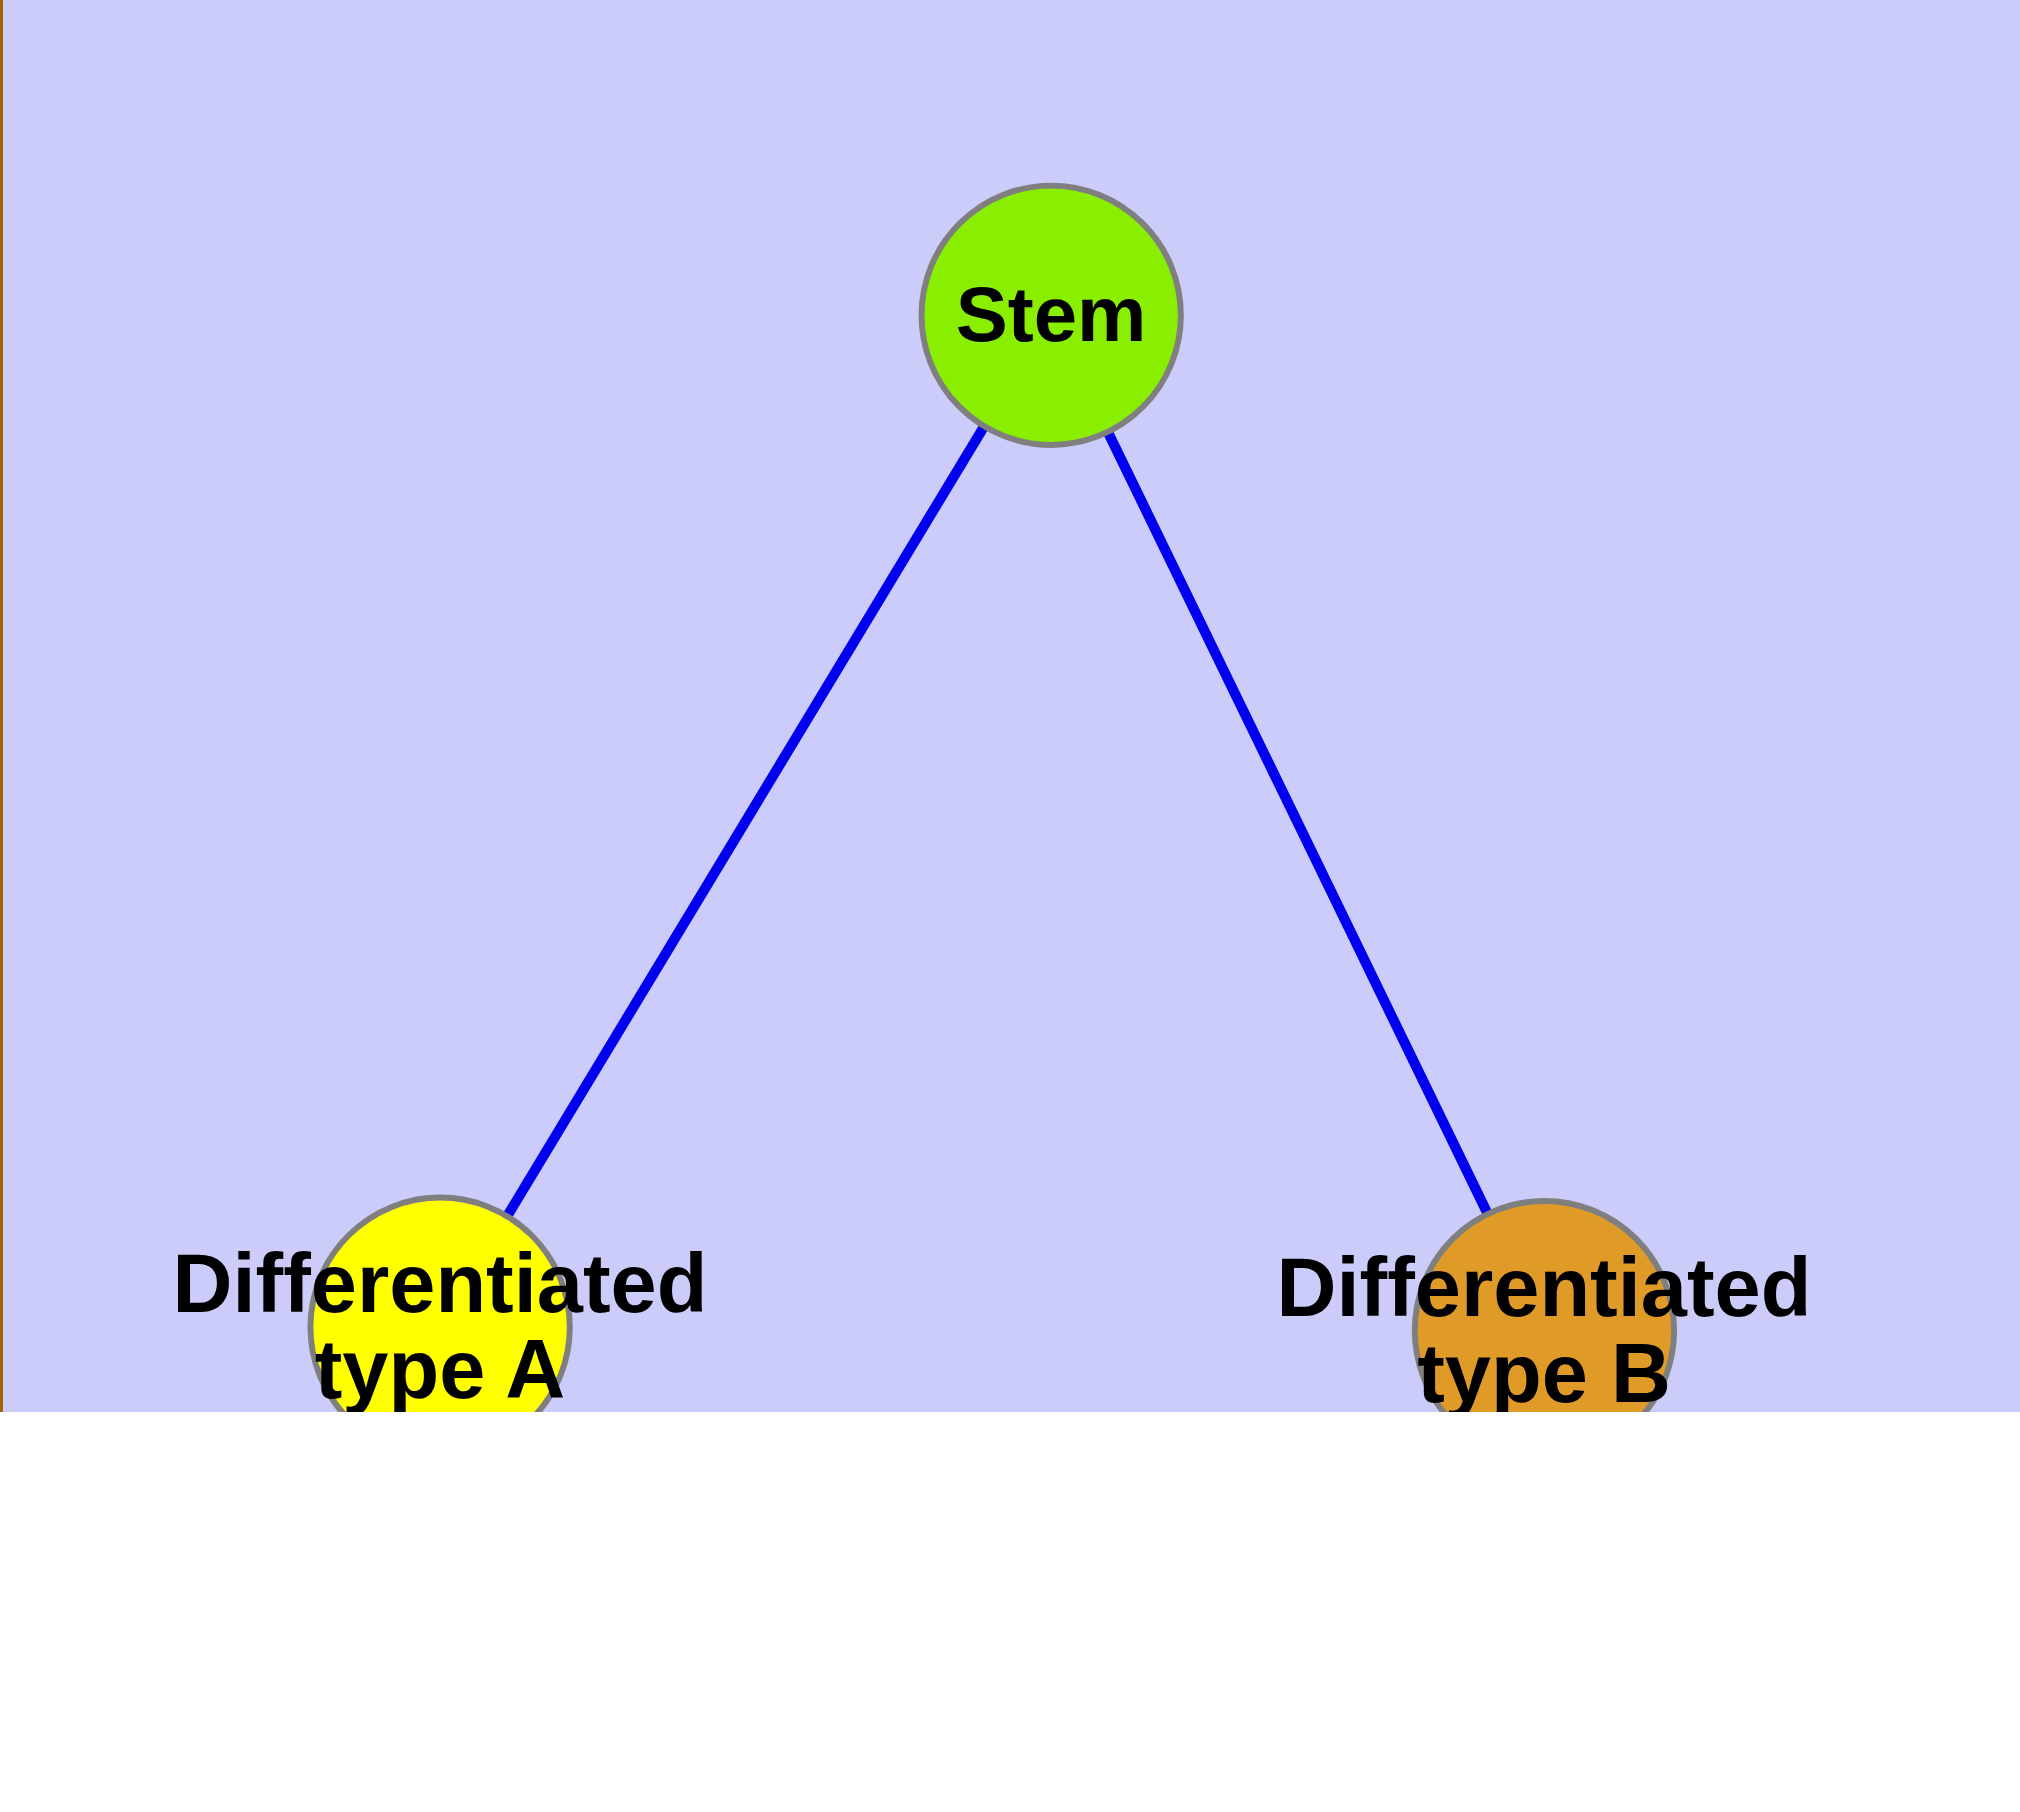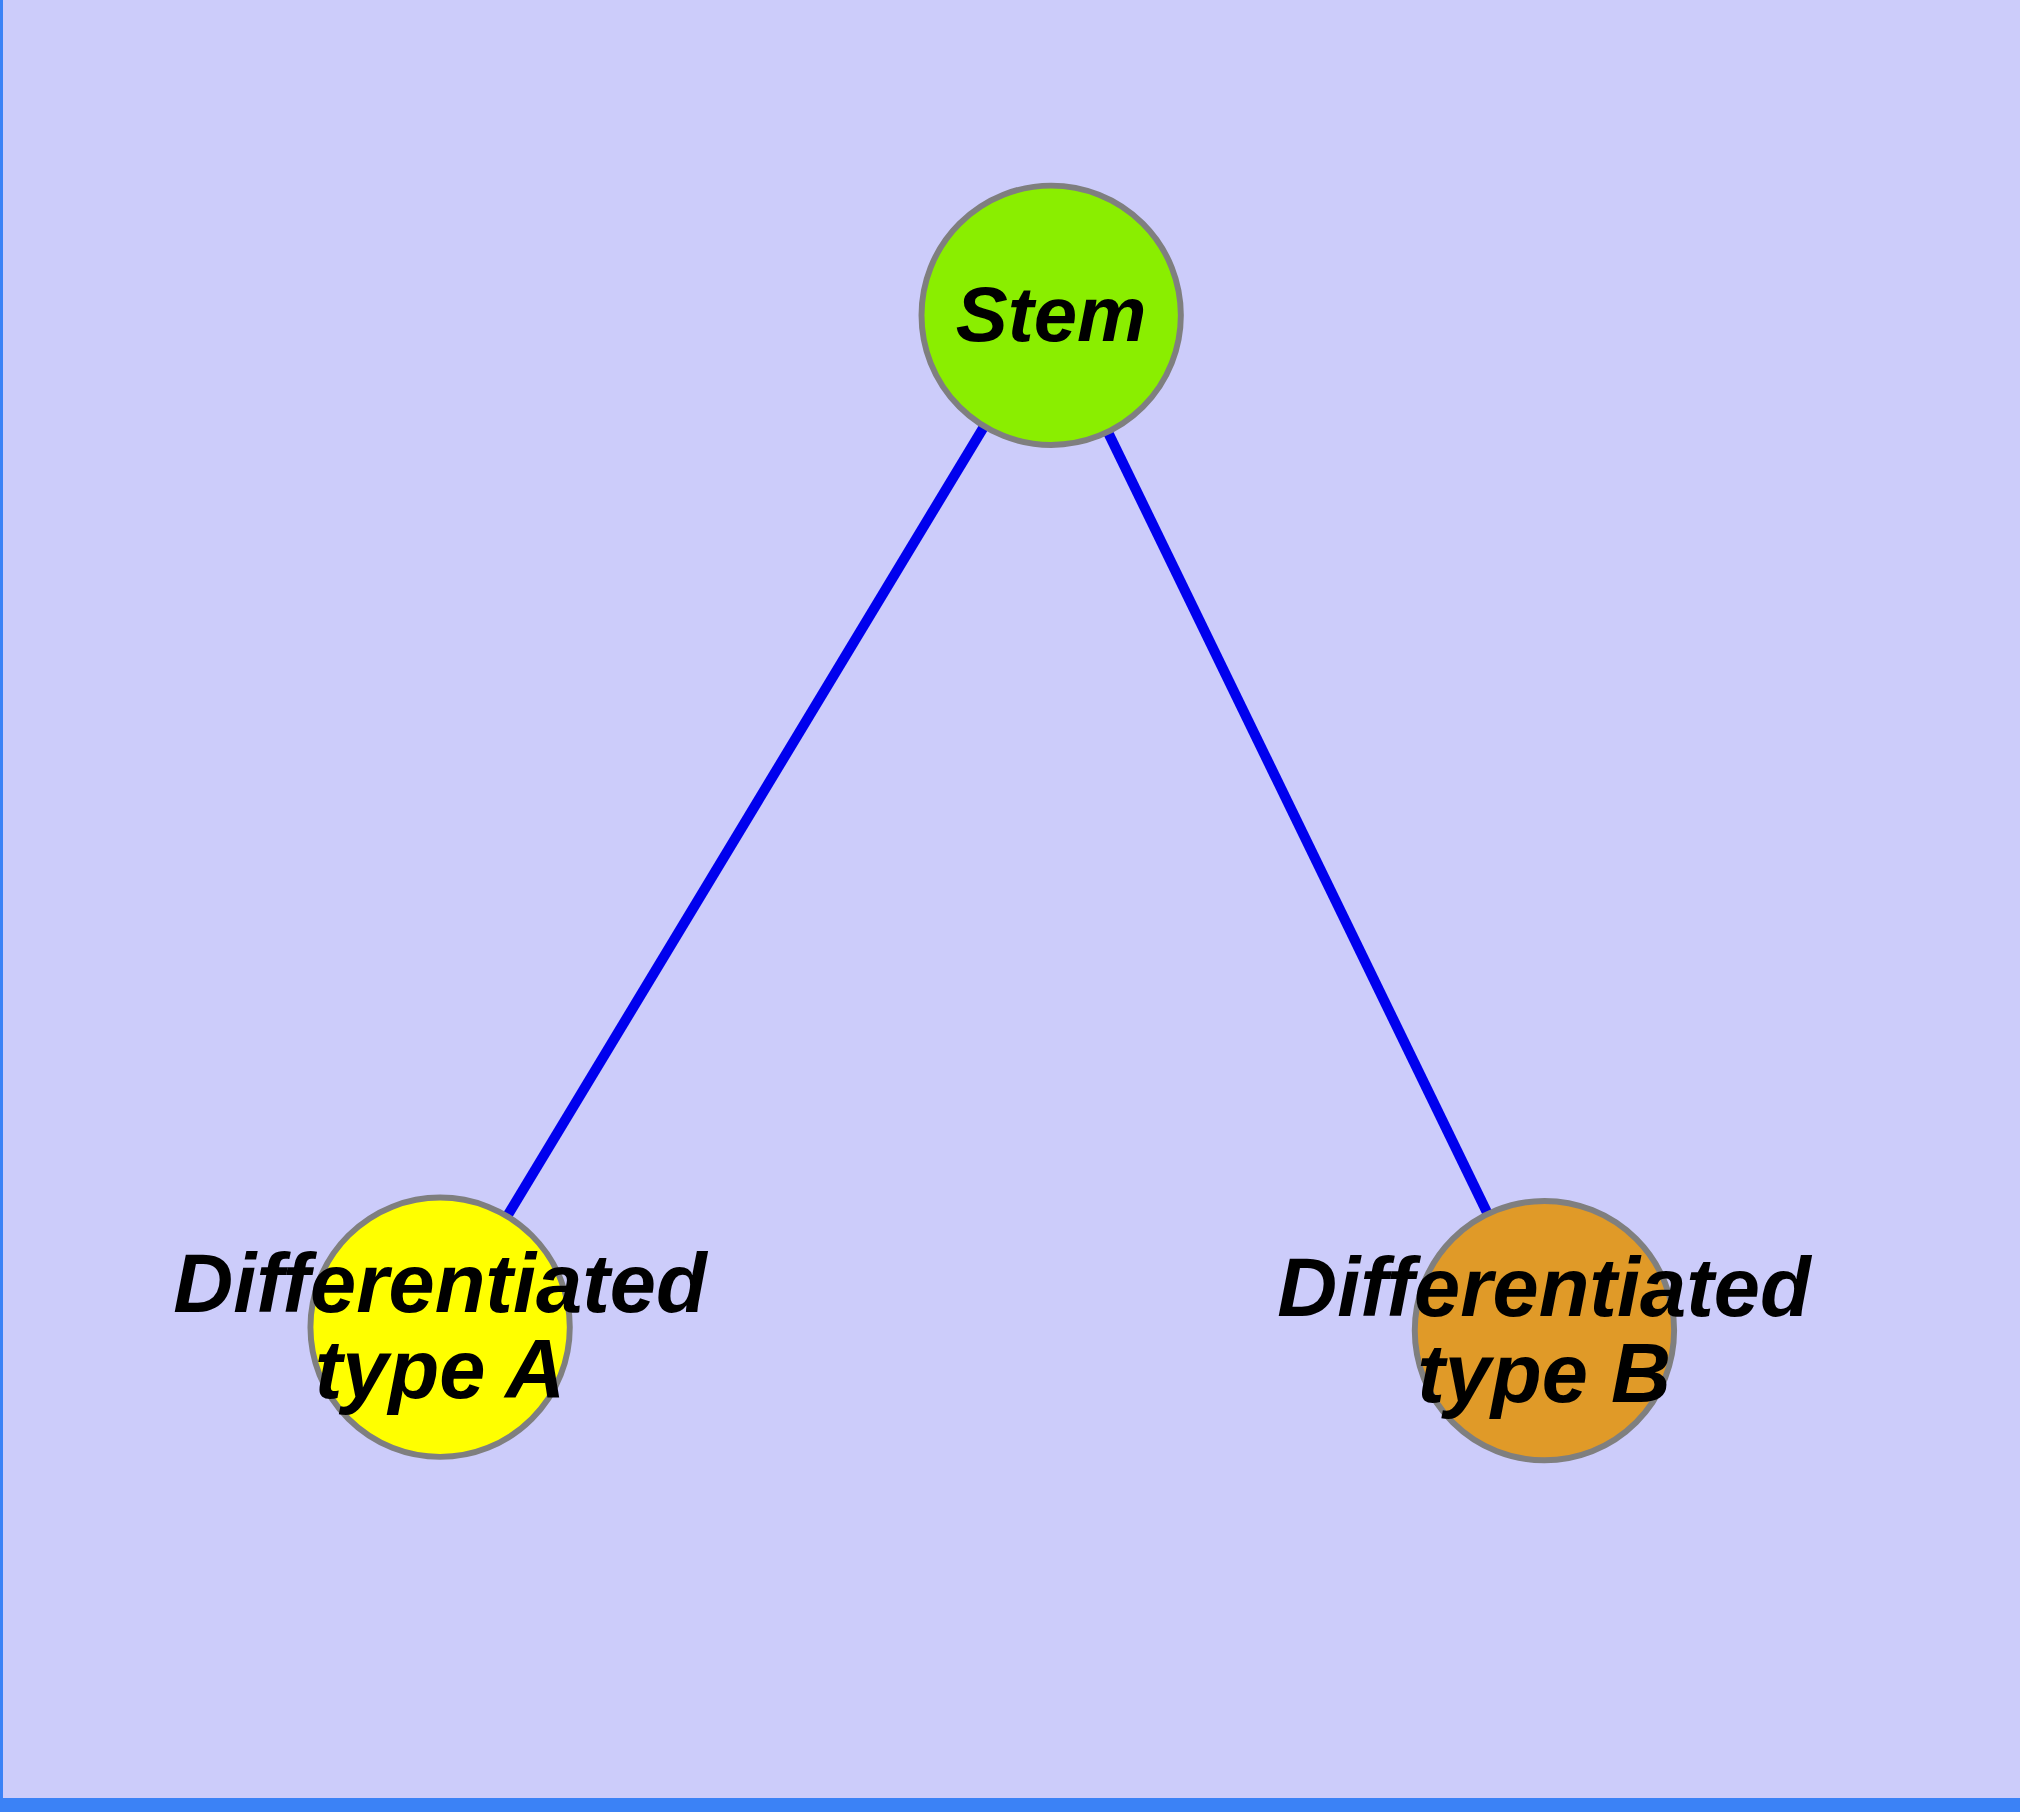--- a/index.html
+++ b/index.html
@@ -41,21 +41,21 @@
     pointer-events: none;
     transform: translate(-50%, -50%);
   }
   .label-stem   { font-size: 78px; }
   .label-type-a { font-size: 83px; }
   .label-type-b { font-size: 83px; }
 </style>
 </head>
 <body>
 
-<div id="canvas" style="width: 2021px; height: 1812px; background: #3b82f6; font-style: italic;">
+<div id="canvas" style="width: 2021px; height: 1412px; background: #a16207;">
 
   <div id="plot-background" style="background: rgb(204, 204, 250);"></div>
 
   <svg id="graph-svg" viewBox="0 0 2384 2138" xmlns="http://www.w3.org/2000/svg">
 
     <g>
       <line class="graph-edge" id="edge-0" x1="1160.9114442054508" y1="502.9732810245376" x2="598.088555794549" y2="1435.0267189754625" stroke="#0000ee" stroke-width="12" stroke-linecap="butt"></line>
       <line class="graph-edge" id="edge-1" x1="1306.8569285716799" y1="509.61958836576025" x2="1755.1430714283201" y2="1432.3804116342396" stroke="#0000ee" stroke-width="12" stroke-linecap="butt"></line>
     </g>
 

